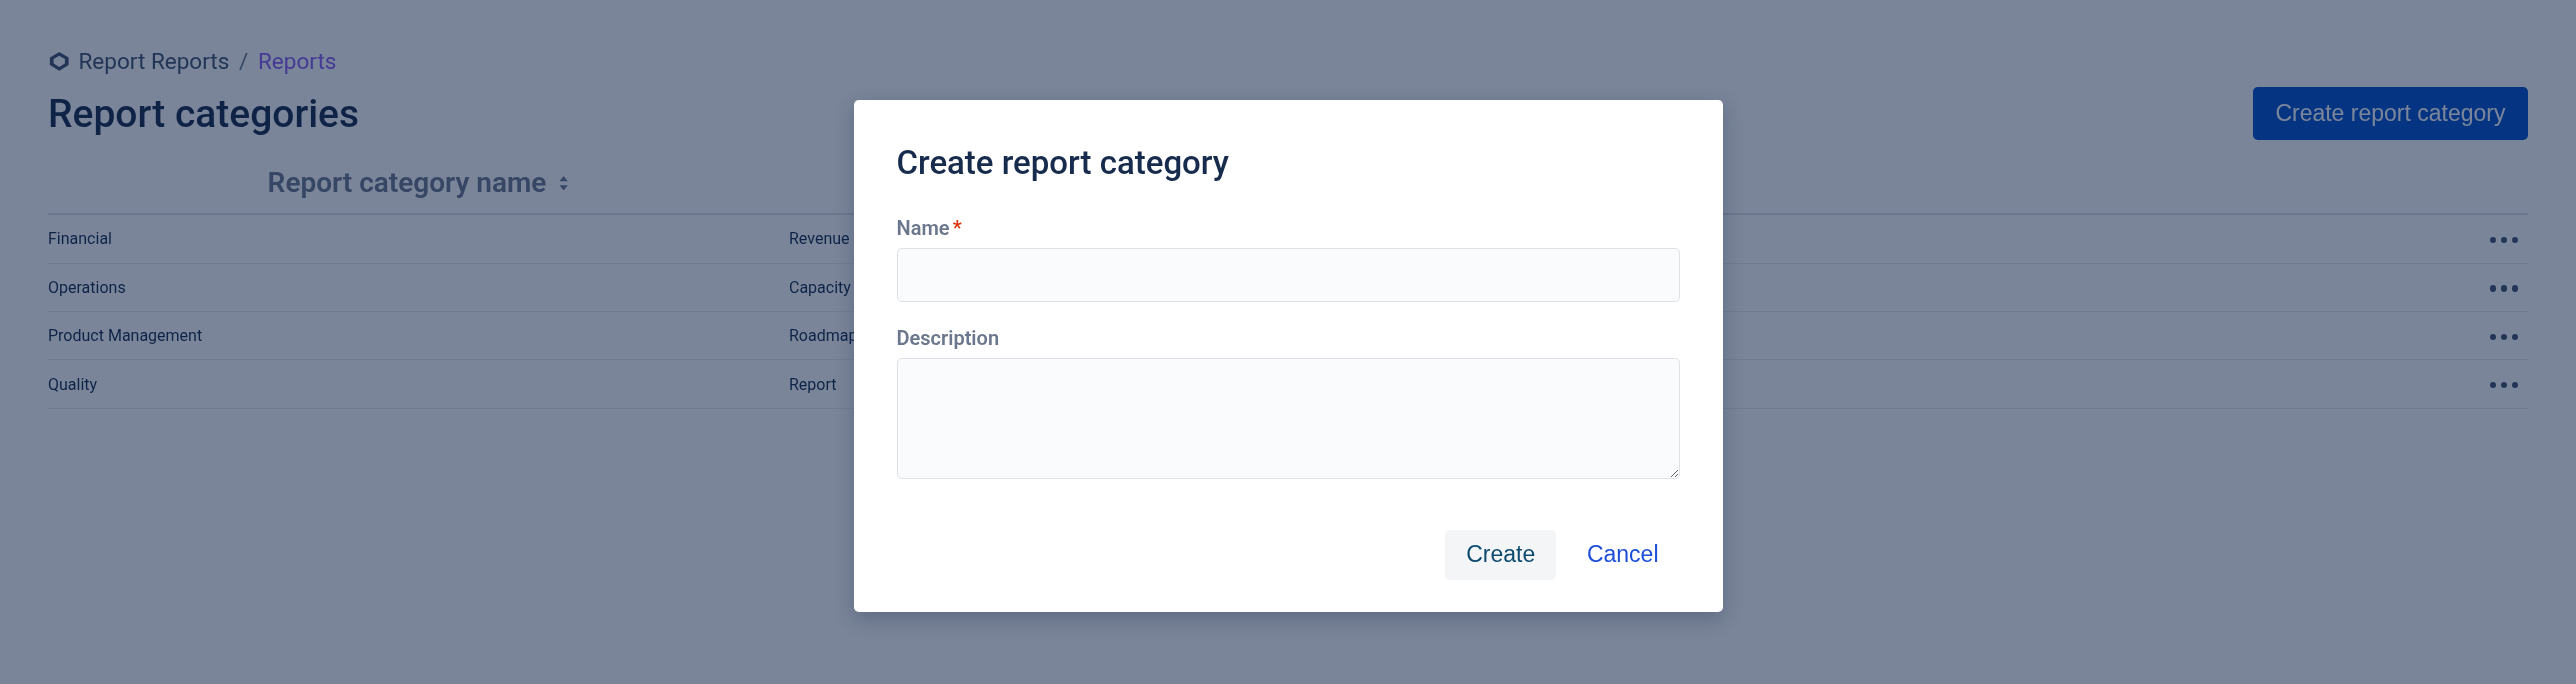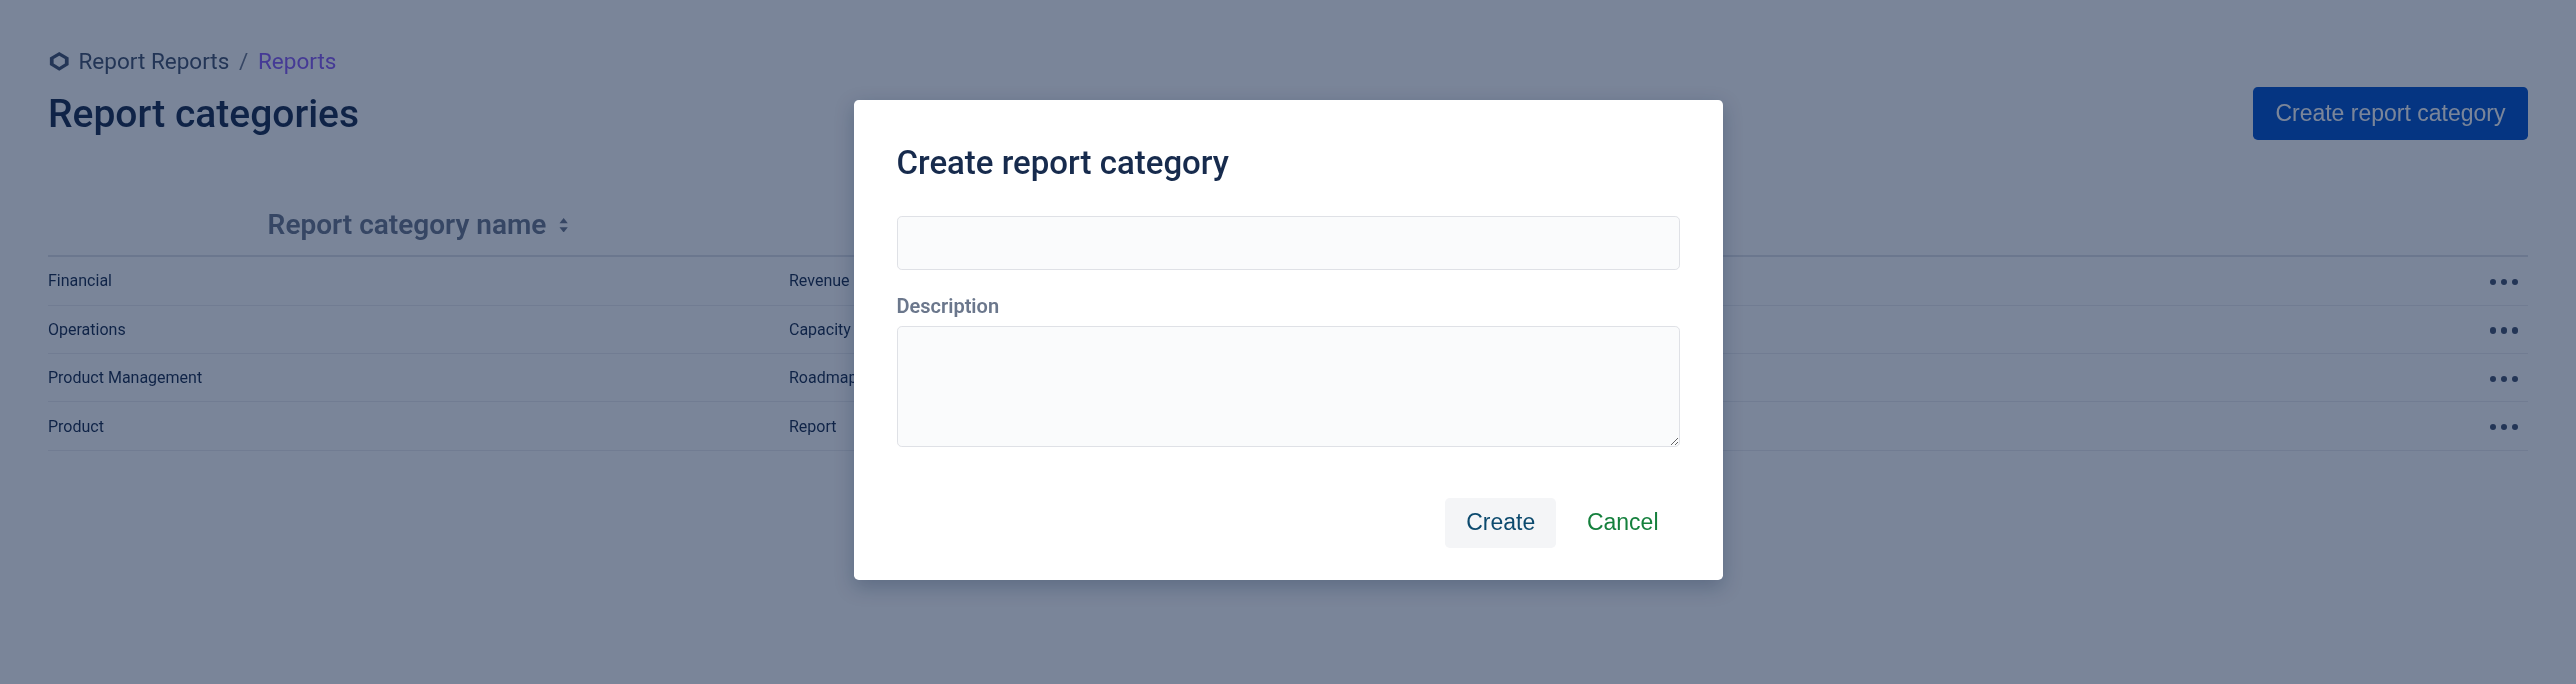--- a/index.html
+++ b/index.html
@@ -41,21 +41,21 @@
       color: #6B778C;
     }
     .breadcrumb-link {
       color: #8b5cf6;
       cursor: pointer;
     }
     .page-header {
       display: flex;
       justify-content: space-between;
       align-items: center;
-      margin-bottom: 58px;
+      margin-bottom: 16px;
     }
     .page-title {
       font-size: 39px;
       font-weight: 500;
       color: #172B4D;
     }
     .primary-button {
       background: #0052CC;
       color: #fff;
       border: none;
@@ -181,21 +181,21 @@
       font-weight: 500;
       cursor: pointer;
     }
     .btn-disabled {
       background: #F4F5F7;
       color: #0c4a6e;
       cursor: not-allowed;
     }
     .btn-subtle {
       background: transparent;
-      color: #15803d;
+      color: #1d4ed8;
     }
   </style>
 </head>
 <body>
 
 <div class="container">
 
   <div class="breadcrumb">
     <span class="breadcrumb-logo">
       <span class="breadcrumb-logo-icon">
@@ -261,40 +261,43 @@
         <td>Roadmap</td>
         <td class="actions-cell">
           <span class="more-button">
             <span class="dot"></span>
               <span class="dot"></span>
               <span class="dot"></span>
           </span>
         </td>
       </tr>
       <tr>
-        <td>Product</td>
+        <td>Quality</td>
         <td>Report</td>
         <td class="actions-cell">
           <span class="more-button">
             <span class="dot"></span>
               <span class="dot"></span>
               <span class="dot"></span>
           </span>
         </td>
       </tr>
     </tbody>
   </table>
 
 </div>
 
 <div class="overlay">
   <div class="dialog">
     <h2 class="dialog-title">Create report category</h2>
 
     <div class="field">
+      <label class="field-label">
+        <span>Name</span><span class="required-mark">*</span>
+      </label>
       <input type="text" class="text-input" value="" style="">
     </div>
 
     <div class="field">
       <label class="field-label">Description</label>
       <textarea class="text-input" value="" style=""></textarea>
     </div>
 
     <div class="dialog-footer">
       <button class="btn btn-disabled" disabled="">Create</button>

